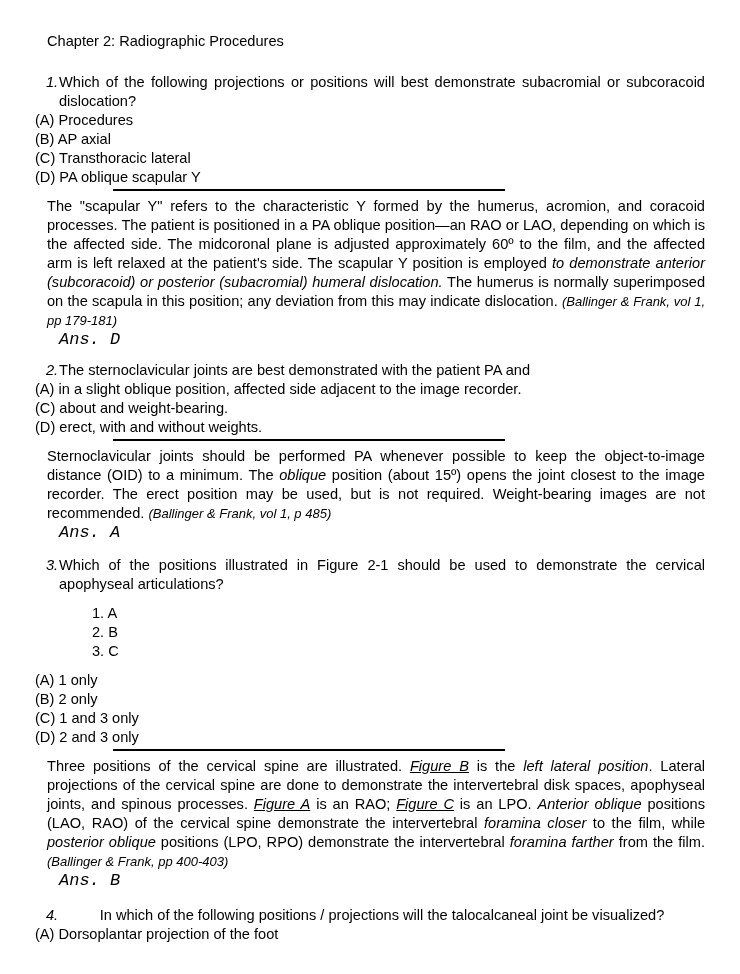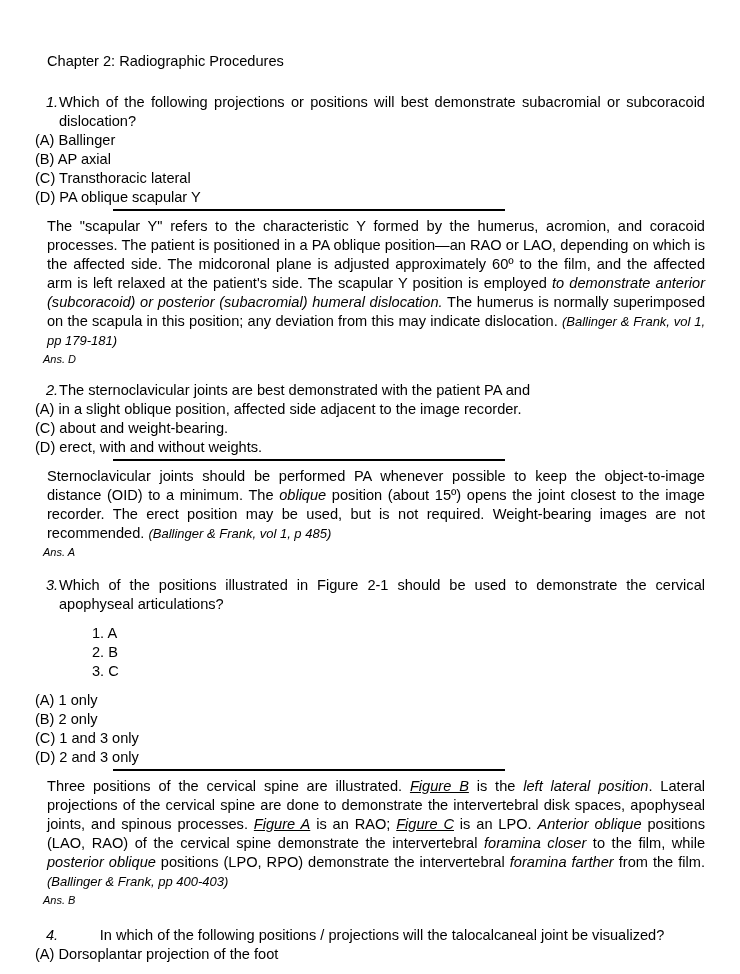--- a/index.html
+++ b/index.html
@@ -3,53 +3,53 @@
 <meta charset="utf-8">
 <style>
   * { box-sizing: border-box; }
   html, body { margin: 0; padding: 0; }
   body {
     width: 740px; height: 974px; overflow: hidden;
     background: #ffffff; color: #000000;
     font-family: "Liberation Sans", sans-serif;
     font-size: 14.6px; line-height: 19px;
   }
-  .page { width: 740px; height: 974px; padding: 52px 35px 0 35px; border-radius: 6px; }
+  .page { width: 740px; height: 974px; padding: 32px 35px 0 35px; border-radius: 6px; }
   .title { font-size: 14.6px; font-weight: 400; margin: 0 0 22px 12px; }
   .qa { margin-top: 0; }
   .qa.mt-q2 { margin-top: 12px; }
   .qa.mt-q3 { margin-top: 14px; }
   .qa.mt-q4 { margin-top: 16px; }
   .question { display: flex; margin-left: 11px; }
   .qnum { font-style: italic; flex: 0 0 13px; }
   .qtext { flex: 1; text-align: justify; }
   .qtext.nowrap { white-space: nowrap; text-align: center; }
   .options { list-style: none; margin: 0; padding: 0; }
   .subitems { list-style: none; margin: 10px; padding: 0 0 0 47px; }
   .separator { width: 392px; height: 2px; background: #000; margin: 2px 0 6px 78px; }
   .exp { margin-left: 12px; text-align: justify; }
   .i { font-style: italic; }
   .iu { font-style: italic; text-decoration: underline; }
   .cite { font-style: italic; font-size: 13px; }
-  .ans { font-style: italic; font-size: 11px; margin-left: 8px; }
+  .ans { font-style: italic; font-size: 17px; margin-left: 24px; font-family: Liberation Mono, monospace; }
 </style>
 </head>
 <body>
 
 <div class="page">
 
   <h1 class="title">Chapter 2: Radiographic Procedures</h1>
 
   <section class="qa">
     <div class="question">
       <span class="qnum">1.</span>
       <div class="qtext">Which of the following projections or positions will best demonstrate subacromial or subcoracoid dislocation?</div>
     </div>
     <ul class="options">
-      <li>(A) Ballinger</li>
+      <li>(A) Procedures</li>
       <li>(B) AP axial</li>
       <li>(C) Transthoracic lateral</li>
       <li>(D) PA oblique scapular Y</li>
     </ul>
     <div class="separator"></div>
     <div class="exp"><span>The "scapular Y" refers to the characteristic Y formed by the humerus, acromion, and coracoid processes. The patient is positioned in a PA oblique position—an RAO or LAO, depending on which is the affected side. The midcoronal plane is adjusted approximately 60º to the film, and the affected arm is left relaxed at the patient's side. The scapular Y position is employed </span><span class="i">to demonstrate anterior (subcoracoid) or posterior (subacromial) humeral dislocation.</span><span> The humerus is normally superimposed on the scapula in this position; any deviation from this may indicate dislocation. </span><span class="cite">(Ballinger &amp; Frank, vol 1, pp 179-181)</span></div>
     <div class="ans">Ans. D</div>
   </section>
 
   <section class="qa mt-q2">

